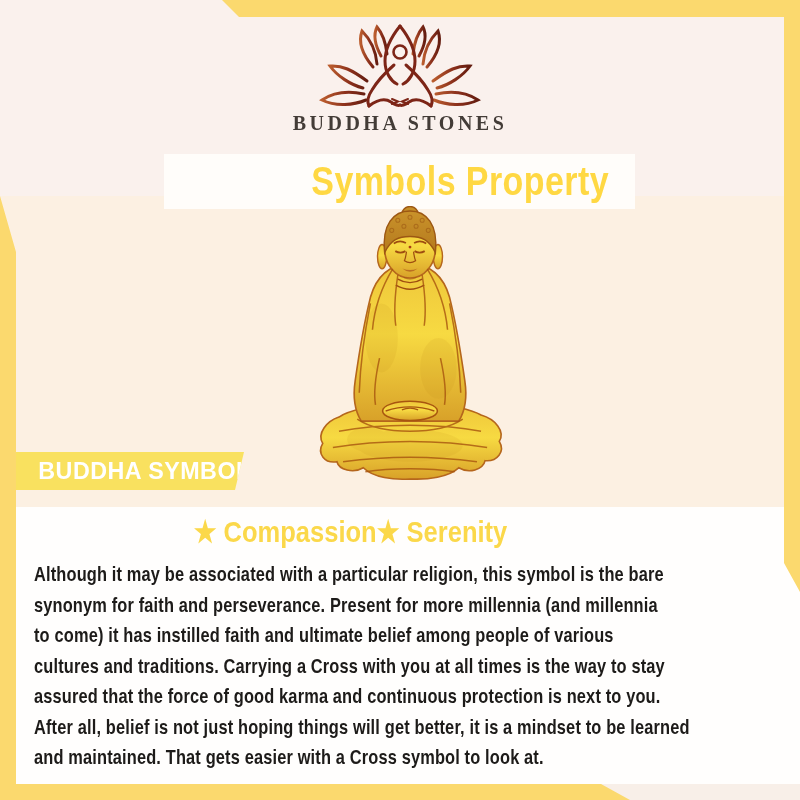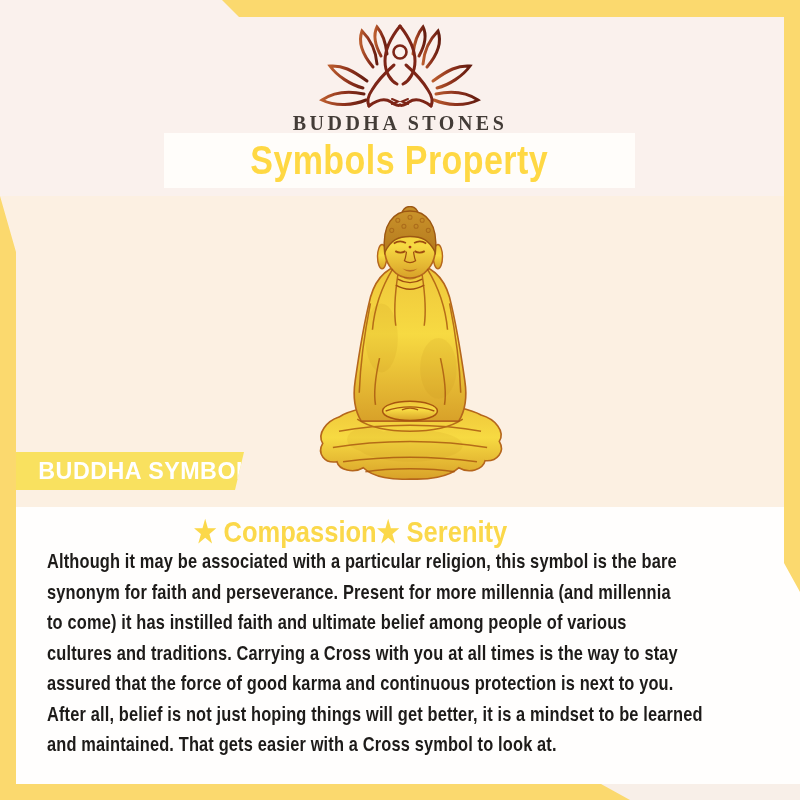--- a/index.html
+++ b/index.html
@@ -19,22 +19,22 @@
   .accent-bl{clip-path:polygon(0 196px,16px 252px,16px 784px,601px 784px,630px 800px,0 800px);}
   
   .logo{position:absolute;left:312px;top:20px;width:176px;height:94px;z-index:4;}
   .wordmark{
     position:absolute;left:0;top:112px;width:800px;text-align:center;z-index:4;
     font-family:"Liberation Serif",serif;font-size:20px;font-weight:600;
     letter-spacing:3.5px;color:var(--wordmark_color,#433c37);
   }
   
   .banner{
-    position:absolute;left:164px;top:133px;width:471px;height:55px;z-index:4;
-    background:var(--band_bg,#fffdfa);display:flex;align-items:center;justify-content:center;
+    position:absolute;left:164px;top:154px;width:471px;height:55px;z-index:4;
+    background:var(--band_bg,#fffdfa);display:flex;align-items:center;justify-content:flex-end;
   }
   .banner .title{
     font-size:40px;font-weight:bold;color:var(--title_yellow,#ffd843);
     transform:scaleX(0.85);white-space:nowrap;letter-spacing:0.5px;
   }
   
   .buddha{position:absolute;left:308px;top:206px;width:204px;height:276px;z-index:4;}
   
   .ribbon{
     position:absolute;left:16px;top:452px;width:228px;height:38px;z-index:5;
@@ -45,21 +45,21 @@
   .ribbon .ribbon-label{
     padding-left:23px;color:#ffffff;font-size:24px;font-weight:700;
     letter-spacing:0.5px;transform:scaleX(0.97);transform-origin:left center;white-space:nowrap;
   }
   
   .heading-row{position:absolute;left:0;top:514px;width:700px;display:flex;justify-content:center;z-index:4;}
   .heading{
     font-size:30px;font-weight:bold;color:var(--heading_yellow,#fbd84a);
     transform:scaleX(0.85);white-space:nowrap;
   }
-  .paragraph{position:absolute;left:34px;top:546px;width:752px;z-index:4;margin-left:13px;}
+  .paragraph{position:absolute;left:34px;top:559px;width:752px;z-index:4;}
   .pline{
     font-size:21px;font-weight:bold;color:var(--text_color,#1d1b19);
     line-height:30.5px;white-space:nowrap;transform:scaleX(0.78);
     transform-origin:left center;letter-spacing:0.2px;
   }
 </style>
 </head>
 <body>
 
 <div class="canvas">

